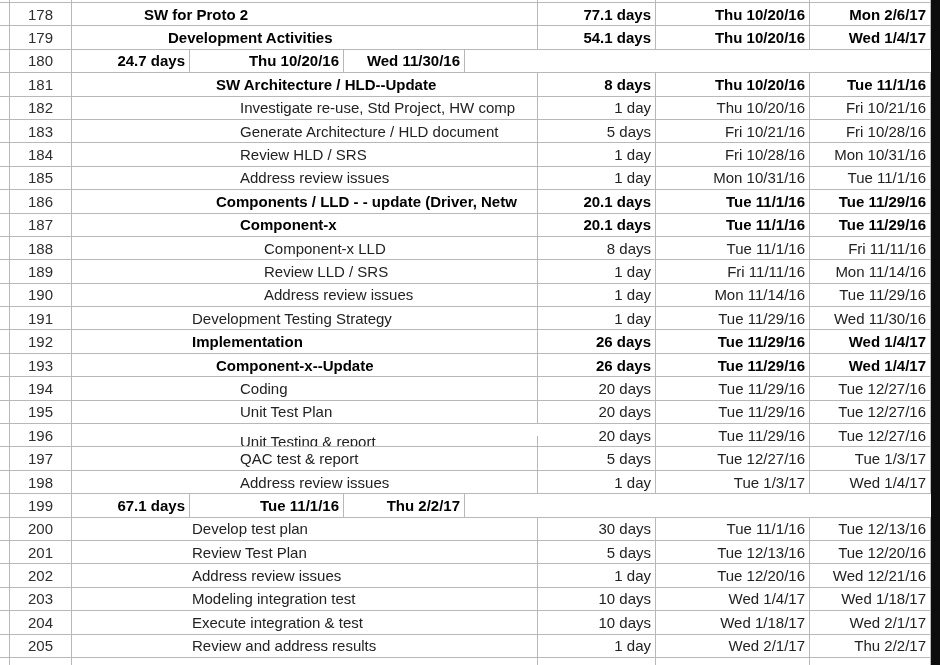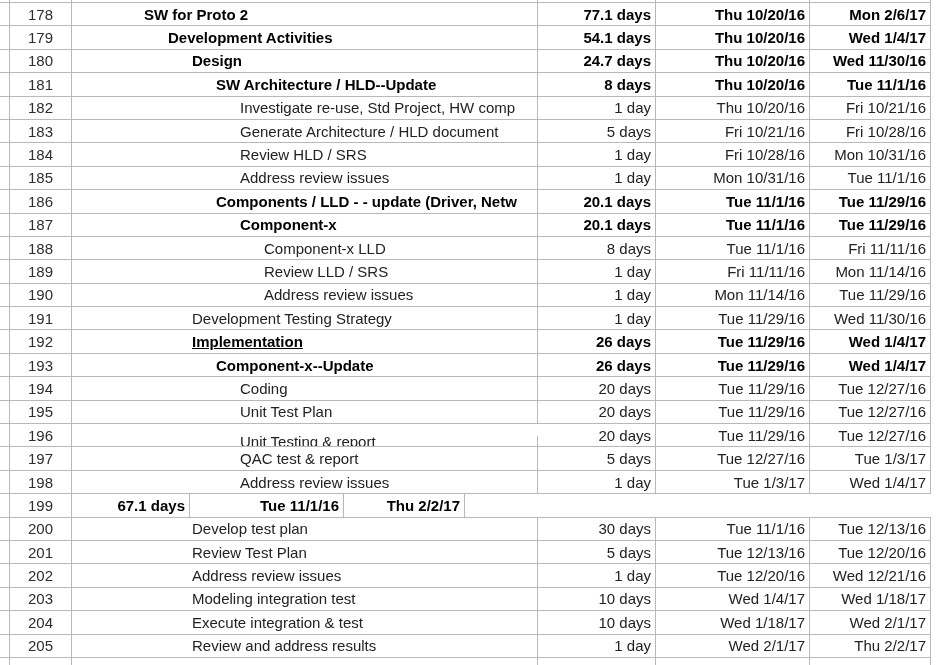--- a/index.html
+++ b/index.html
@@ -5,21 +5,20 @@
   html,body{margin:0;padding:0;background:#fff;}
   .screen{
     position:relative;
     width:940px;height:665px;
     background:#ffffff;
     display:flex;
     overflow:hidden;
     font-family:"Liberation Sans",sans-serif;
     font-size:15px;
     color:#222222;
-    flex-direction:column;
   }
   .grid-area{width:931px;flex:0 0 931px;}
   .split-bar{width:9px;flex:0 0 9px;height:665px;background:#0d0d0d;}
   .row{
     display:flex;
     height:23.4px;
     box-sizing:border-box;
     border-bottom:1px solid #b8b8b8;
     align-items:stretch;
     background:#ffffff;
@@ -73,21 +72,20 @@
     <div class="cell c-indicator"></div>
     <div class="cell c-id">179</div>
     <div class="cell c-task" style="padding-left: 96px;">Development Activities</div>
     <div class="cell c-dur">54.1 days</div>
     <div class="cell c-start">Thu 10/20/16</div>
     <div class="cell c-finish">Wed 1/4/17</div>
   </div>
         <div class="row bold">
     <div class="cell c-indicator"></div>
     <div class="cell c-id">180</div>
-    <div class="cell c-task" style="padding-left: 120px;">Design</div>
     <div class="cell c-dur">24.7 days</div>
     <div class="cell c-start">Thu 10/20/16</div>
     <div class="cell c-finish">Wed 11/30/16</div>
   </div>
         <div class="row bold">
     <div class="cell c-indicator"></div>
     <div class="cell c-id">181</div>
     <div class="cell c-task" style="padding-left: 144px;">SW Architecture / HLD--Update</div>
     <div class="cell c-dur">8 days</div>
     <div class="cell c-start">Thu 10/20/16</div>
@@ -169,21 +167,21 @@
     <div class="cell c-indicator"></div>
     <div class="cell c-id">191</div>
     <div class="cell c-task" style="padding-left: 120px;">Development Testing Strategy</div>
     <div class="cell c-dur">1 day</div>
     <div class="cell c-start">Tue 11/29/16</div>
     <div class="cell c-finish">Wed 11/30/16</div>
   </div>
         <div class="row bold">
     <div class="cell c-indicator"></div>
     <div class="cell c-id">192</div>
-    <div class="cell c-task" style="padding-left: 120px; text-decoration: underline;">Implementation</div>
+    <div class="cell c-task" style="padding-left: 120px;">Implementation</div>
     <div class="cell c-dur">26 days</div>
     <div class="cell c-start">Tue 11/29/16</div>
     <div class="cell c-finish">Wed 1/4/17</div>
   </div>
         <div class="row bold">
     <div class="cell c-indicator"></div>
     <div class="cell c-id">193</div>
     <div class="cell c-task" style="padding-left: 144px;">Component-x--Update</div>
     <div class="cell c-dur">26 days</div>
     <div class="cell c-start">Tue 11/29/16</div>

